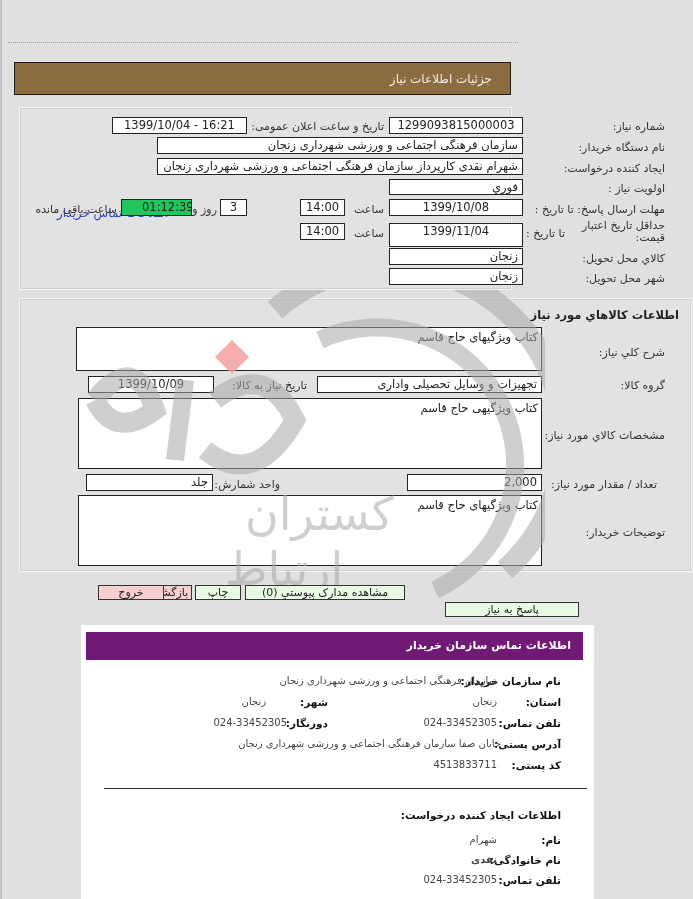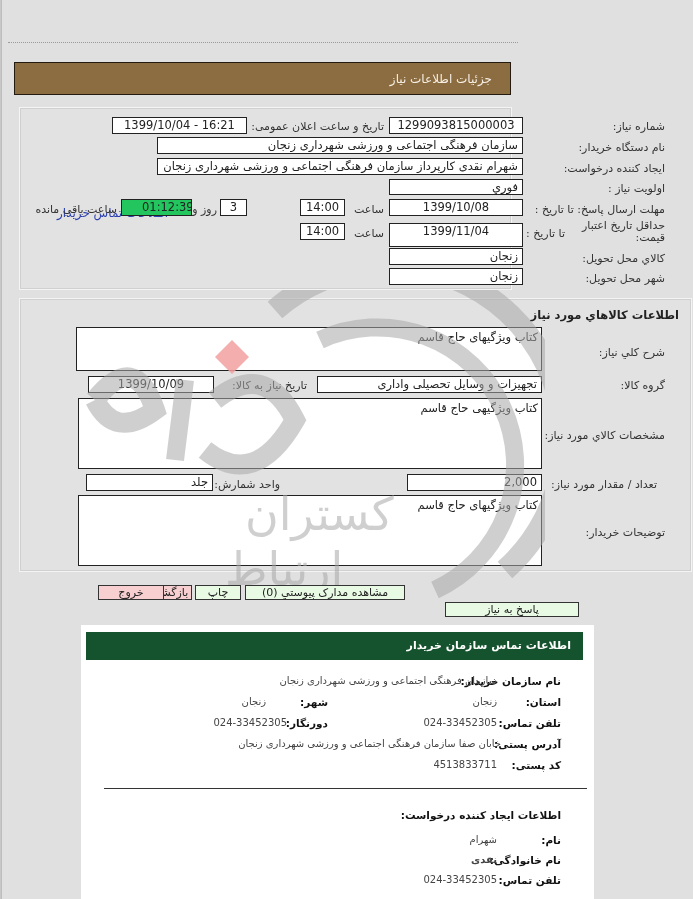--- a/index.html
+++ b/index.html
@@ -23,21 +23,21 @@
   .box.r { text-align: right; direction: rtl; }
   .box.yellow { background: #22c55e; padding-left: 20px; }
   .area { position: absolute; background: #fff; border: 1px solid #222; direction: rtl; text-align: right; padding: 2px 3px; font-size: 11.5px; color: #222; }
   .link { position: absolute; color: #2b3fb0; direction: rtl; font-size: 12px; white-space: nowrap; cursor: pointer; margin-top: 45px; }
   .sec-title { position: absolute; direction: rtl; font-weight: bold; font-size: 11.5px; color: #222; }
   .btn { position: absolute; height: 15px; border: 1px solid #333; font-size: 11px; line-height: 13px; text-align: center; direction: rtl; color: #222; cursor: pointer; }
   .btn.green { background: #e8f9e4; }
   .btn.pink { background: #f8cfd1; }
   .wm { position: absolute; left: 75px; top: 290px; width: 470px; height: 310px; pointer-events: none; }
   .contact { position: absolute; left: 81px; top: 625px; width: 513px; height: 274px; background: #fff; }
-  .c-head { position: absolute; left: 5px; top: 7px; width: 497px; height: 28px; background: #14532d; }
+  .c-head { position: absolute; left: 5px; top: 7px; width: 497px; height: 28px; background: #701a75; }
   .c-head span { position: absolute; right: 12px; top: 7px; color: #fff; font-weight: bold; font-size: 11px; direction: rtl; }
   .ck { position: absolute; direction: rtl; font-weight: bold; font-size: 10.5px; color: #111; white-space: nowrap; }
   .cv { position: absolute; direction: rtl; font-size: 10px; color: #444; white-space: nowrap; }
   .c-rule { position: absolute; left: 23px; top: 163px; width: 483px; border-top: 1px solid #333; }
 </style>
 </head>
 <body>
 
 <div class="left-edge"></div>
 <div class="dotted-line"></div>

